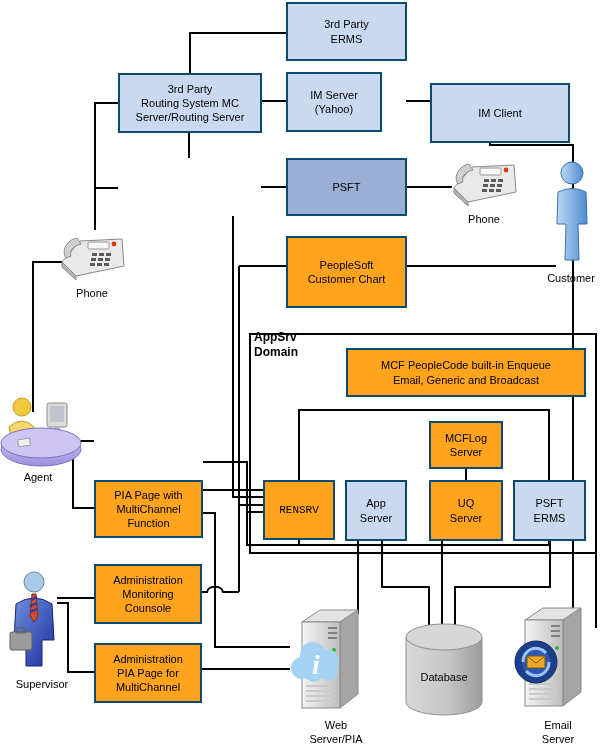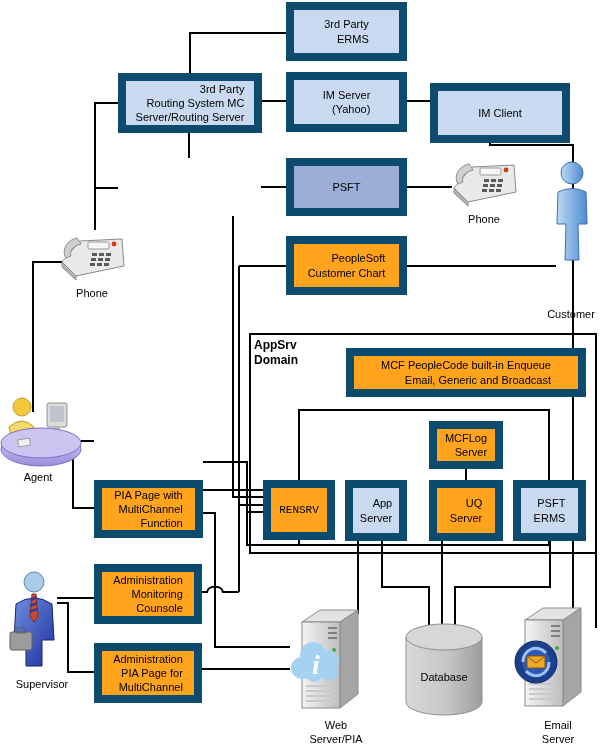--- a/index.html
+++ b/index.html
@@ -1,20 +1,20 @@
 <!DOCTYPE html>
 <html><head>
 <meta charset="utf-8">
 <style>
   html,body{margin:0;padding:0;background:#fff;}
   .canvas{position:relative;width:607px;height:752px;background:#fff;overflow:hidden;
           font-family:"Liberation Sans", sans-serif;color:#000;}
   svg.wires{position:absolute;left:0;top:0;z-index:1;}
-  .node{position:absolute;z-index:2;box-sizing:border-box;border:8px solid #0c4a6e;
-        display:flex;align-items:center;justify-content:center;text-align:right;
+  .node{position:absolute;z-index:2;box-sizing:border-box;border:2px solid #0c4a6e;
+        display:flex;align-items:center;justify-content:center;text-align:center;
         font-size:11px;line-height:1.3;white-space:pre-line;padding:2px;}
   .blue{background:#C9DAF0;}
   .pstn{background:#9BAED6;}
   .orange{background:#FFA41C;}
   .region-label{position:absolute;z-index:2;font-weight:bold;font-size:12px;line-height:1.25;
         white-space:pre-line;}
   .icon{position:absolute;z-index:3;}
   .cap{position:absolute;z-index:3;font-size:11px;text-align:center;white-space:pre-line;line-height:1.3;}
 </style>
 </head>
@@ -57,33 +57,33 @@
       <path d="M466,469 V480"></path>
       <path d="M358,541 V614"></path>
       <path d="M382,541 V587 H429 V625"></path>
       <path d="M442,541 V625"></path>
       <path d="M550,541 V587 H455 V625"></path>
       <path d="M573,541 V612"></path>
       <path d="M596,553 V628"></path>
     </g>
   </svg>
 
-  <div class="region-label" style="left:254px;top:338px;">AppSrv
+  <div class="region-label" style="left:254px;top:330px;">AppSrv
 Domain</div>
 
   <div class="node blue" style="left:286px;top:2px;width:121px;height:59px;">3rd Party
 ERMS</div>
   <div class="node blue" style="left:118px;top:73px;width:144px;height:60px;">3rd Party
 Routing System MC
 Server/Routing Server</div>
-  <div class="node blue" style="left:286px;top:72px;width:121px;height:60px;">IM Server
+  <div class="node blue" style="left:286px;top:72px;width:96px;height:60px;">IM Server
 (Yahoo)</div>
   <div class="node blue" style="left:430px;top:72px;width:140px;height:60px;margin-top:11px;">IM Client</div>
   <div class="node pstn" style="left:286px;top:158px;width:121px;height:58px;">PSFT</div>
-  <div class="node orange" style="left:286px;top:236px;width:121px;height:59px;">PeopleSoft
+  <div class="node orange" style="left:286px;top:236px;width:121px;height:72px;">PeopleSoft
 Customer Chart</div>
   <div class="node orange" style="left:346px;top:348px;width:240px;height:49px;">MCF PeopleCode built-in Enqueue
 Email, Generic and Broadcast</div>
   <div class="node orange" style="left:94px;top:480px;width:109px;height:58px;">PIA Page with
 MultiChannel
 Function</div>
   <div class="node orange" style="left:263px;top:480px;width:72px;height:60px;font-family:Liberation Mono, monospace;">RENSRV</div>
   <div class="node blue" style="left:345px;top:480px;width:62px;height:61px;">App
 Server</div>
   <div class="node orange" style="left:429px;top:421px;width:74px;height:48px;">MCFLog
@@ -148,21 +148,21 @@
       <defs>
         <linearGradient id="pb" x1="0" y1="0" x2="1" y2="0">
           <stop offset="0" stop-color="#bcd9f4"></stop>
             <stop offset="1" stop-color="#4f8cd0"></stop>
         </linearGradient>
       </defs>
       <circle cx="18" cy="13" r="11" fill="url(#pb)" stroke="#3a70b0"></circle>
       <path d="M4,32 Q18,25 32,32 L33,64 L24,64 L25,100 L11,100 L12,64 L3,64 Z" fill="url(#pb)" stroke="#3a70b0"></path>
     </svg>
   </div>
-  <div class="cap" style="left:536px;top:271px;width:70px;margin-top:36px;">Customer</div>
+  <div class="cap" style="left:536px;top:271px;width:70px;">Customer</div>
 
   <div class="icon" style="left:0px;top:393px;">
     <svg width="82" height="78" viewBox="0 0 82 78">
       <defs>
         <linearGradient id="dk" x1="0" y1="0" x2="0" y2="1">
           <stop offset="0" stop-color="#d9d2f6"></stop>
             <stop offset="1" stop-color="#9b8ede"></stop>
         </linearGradient>
       </defs>
       <circle cx="22" cy="14" r="9" fill="#f2c93c" stroke="#c09a20"></circle>

